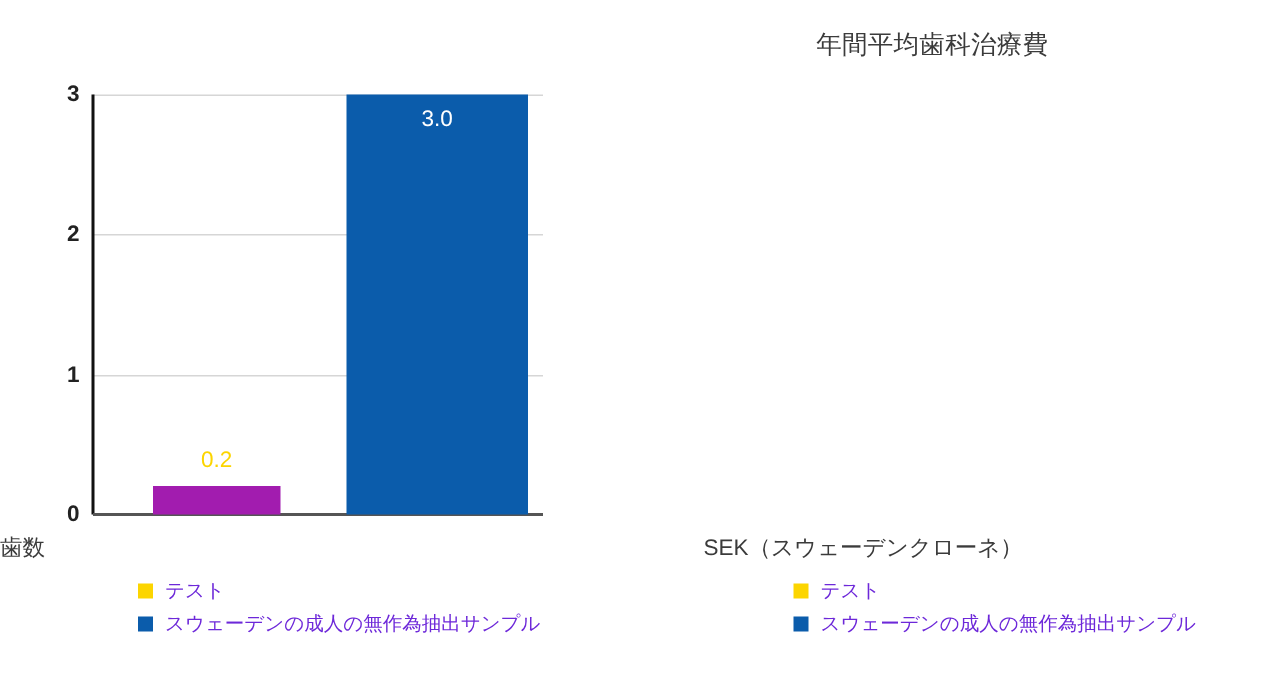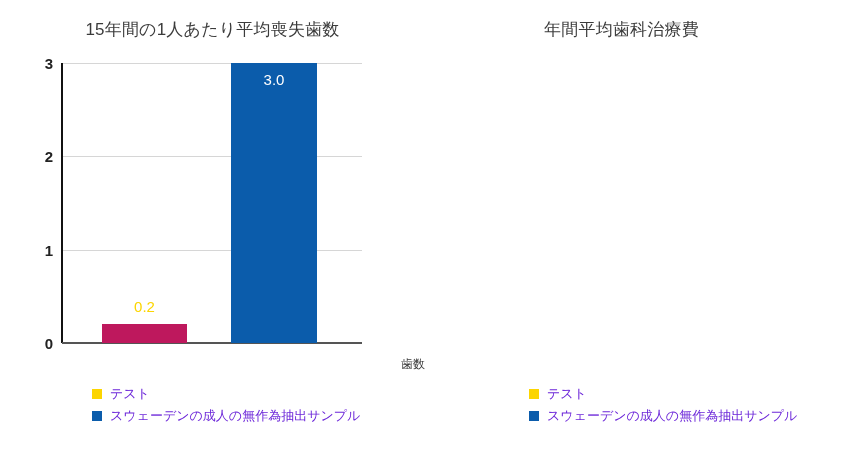--- a/index.html
+++ b/index.html
@@ -79,40 +79,40 @@
     font-weight: bold;
     color: #222222;
     white-space: nowrap;
   }
 
   
   .bar {
     position: absolute;
     bottom: 0;
   }
-  .bar-yellow { background: #be185d; }
+  .bar-yellow { background: #a21caf; }
   .bar-blue   { background: #0B5CAB; }
 
   .bar-label {
     position: absolute;
     left: 50%;
     transform: translateX(-50%);
     font-size: 15px;
     font-weight: 400;
     white-space: nowrap;
   }
   .label-inside-white { top: 8px;  color: #ffffff; }
   .label-above-yellow { top: -26px; color: #FCD500; }
 
   .x-axis-label {
     position: absolute;
     left: 0;
     width: 100%;
-    text-align: right;
-    font-size: 12px;
+    text-align: left;
+    font-size: 15px;
     color: #3b3b3b;
     white-space: nowrap;
   }
   .x-axis-label-left  { top: 356px; }
   .x-axis-label-right { top: 356px; }
 
   
   .legend {
     position: absolute;
   }
@@ -137,41 +137,40 @@
     white-space: nowrap;
   }
 </style>
 </head>
 <body>
 
 <div class="board">
 
   <div class="panel panel-left">
 
-    <div class="chart-title">15年間の1人あたり平均喪失歯数</div>
 
     <div class="plot plot-left">
 
       <div class="gridline" style="top:0px;"></div>
       <div class="gridline" style="top:93px;"></div>
       <div class="gridline" style="top:187px;"></div>
 
       <div class="axis-y"></div>
       <div class="axis-x"></div>
 
       <div class="tick-label" style="top:0px;">3</div>
       <div class="tick-label" style="top:93px;">2</div>
       <div class="tick-label" style="top:187px;">1</div>
       <div class="tick-label" style="top:280px;">0</div>
 
       <div class="bar bar-yellow" style="left:40px; width:85px; height:19px;">
         <span class="bar-label label-above-yellow">0.2</span>
       </div>
 
-      <div class="bar bar-blue" style="left:169px; width:86px; height:280px;">
+      <div class="bar bar-blue" style="left:169px; width:86px; height:280px;padding-left:35px;">
         <span class="bar-label label-inside-white">3.0</span>
       </div>
 
     </div>
 
     <div class="x-axis-label x-axis-label-left">歯数</div>
 
     <div class="legend legend-left">
       <div class="legend-row">
         <span class="legend-swatch sw-yellow"></span>
@@ -182,20 +181,21 @@
         <span class="legend-text">スウェーデンの成人の無作為抽出サンプル</span>
       </div>
     </div>
 
   </div>
 
   <div class="panel panel-right">
 
     <div class="chart-title">年間平均歯科治療費</div>
 
+    <div class="x-axis-label x-axis-label-right" style="left:60px; width:293px;">SEK（スウェーデンクローネ）</div>
 
     <div class="legend legend-right" style="left:120px;">
       <div class="legend-row">
         <span class="legend-swatch sw-yellow"></span>
         <span class="legend-text">テスト</span>
       </div>
       <div class="legend-row">
         <span class="legend-swatch sw-blue"></span>
         <span class="legend-text">スウェーデンの成人の無作為抽出サンプル</span>
       </div>

